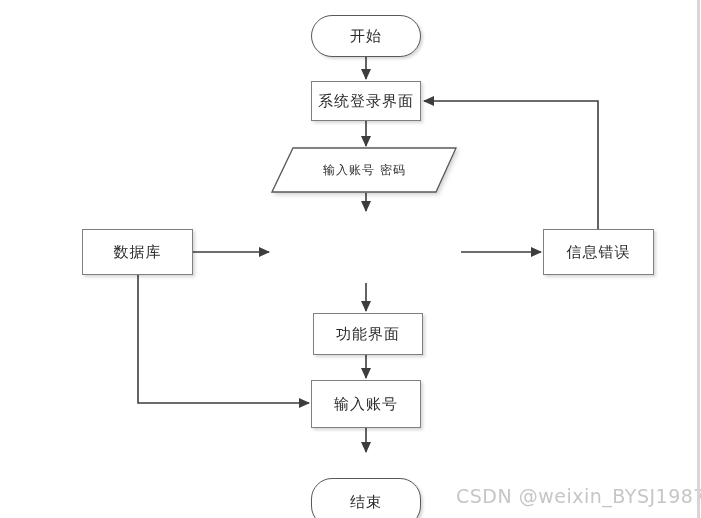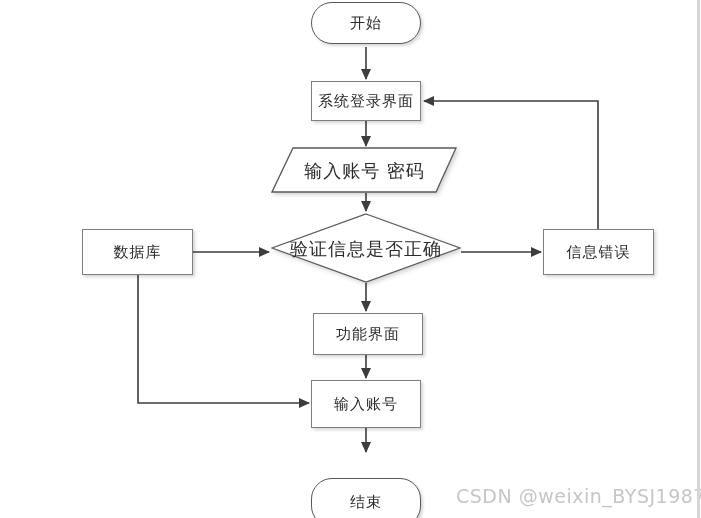--- a/index.html
+++ b/index.html
@@ -43,21 +43,21 @@
     display: block;
     filter: drop-shadow(2px 2px 2px rgba(0,0,0,0.18));
   }
   .shape-node .shape-label {
     position: absolute;
     left: 0; top: 0; right: 0; bottom: 0;
     display: flex;
     flex-direction: column;
     align-items: center;
     justify-content: center;
-    font-size: 18px;
+    font-size: 12px;
     color: #2b2b2b;
     letter-spacing: 1px;
     line-height: 21px;
   }
   .watermark {
     position: absolute;
     left: 456px;
     top: 485px;
     font-size: 19px;
     color: #c6c6c6;
@@ -91,45 +91,37 @@
       <path d="M366,283 L366,311" marker-end="url(#ah)"></path>
       <path d="M366,355 L366,378" marker-end="url(#ah)"></path>
       <path d="M366,428 L366,452" marker-end="url(#ah)"></path>
       <path d="M193,252 L269,252" marker-end="url(#ah)"></path>
       <path d="M461,252 L541,252" marker-end="url(#ah)"></path>
       <path d="M598,229 L598,101 L424,101" marker-end="url(#ah)"></path>
       <path d="M138,275 L138,403 L309,403" marker-end="url(#ah)"></path>
     </g>
   </svg>
 
-  <div class="node terminator" style="left:311px; top:2px; width:110px; height:42px;">
+  <div class="node terminator" style="left:311px; top:15px; width:110px; height:42px;">
     <span>开始</span>
   </div>
 
   <div class="node" style="left:311px; top:81px; width:110px; height:40px;">
     <span>系统登录界面</span>
   </div>
 
   <div class="shape-node" style="left:271px; top:147px; width:187px; height:47px;">
     <svg width="187" height="47" viewBox="0 0 187 47">
       <polygon points="22,1 185,1 165,45 1,45" fill="#ffffff" stroke="#595959" stroke-width="1.3"></polygon>
     </svg>
     <div class="shape-label">
       <span>输入账号 密码</span>
     </div>
   </div>
 
-  <div class="shape-node" style="left:271px; top:213px; width:190px; height:70px;">
-    <svg width="190" height="70" viewBox="0 0 190 70">
-      <polygon points="95,1 189,35 95,69 1,35" fill="#ffffff" stroke="#595959" stroke-width="1.3"></polygon>
-    </svg>
-    <div class="shape-label">
-      <span>验证信息是否正确</span>
-    </div>
-  </div>
 
   <div class="node" style="left:543px; top:229px; width:111px; height:46px;">
     <span>信息错误</span>
   </div>
 
   <div class="node" style="left:82px; top:229px; width:111px; height:46px;">
     <span>数据库</span>
   </div>
 
   <div class="node" style="left:313px; top:313px; width:110px; height:42px;align-items:center;">

